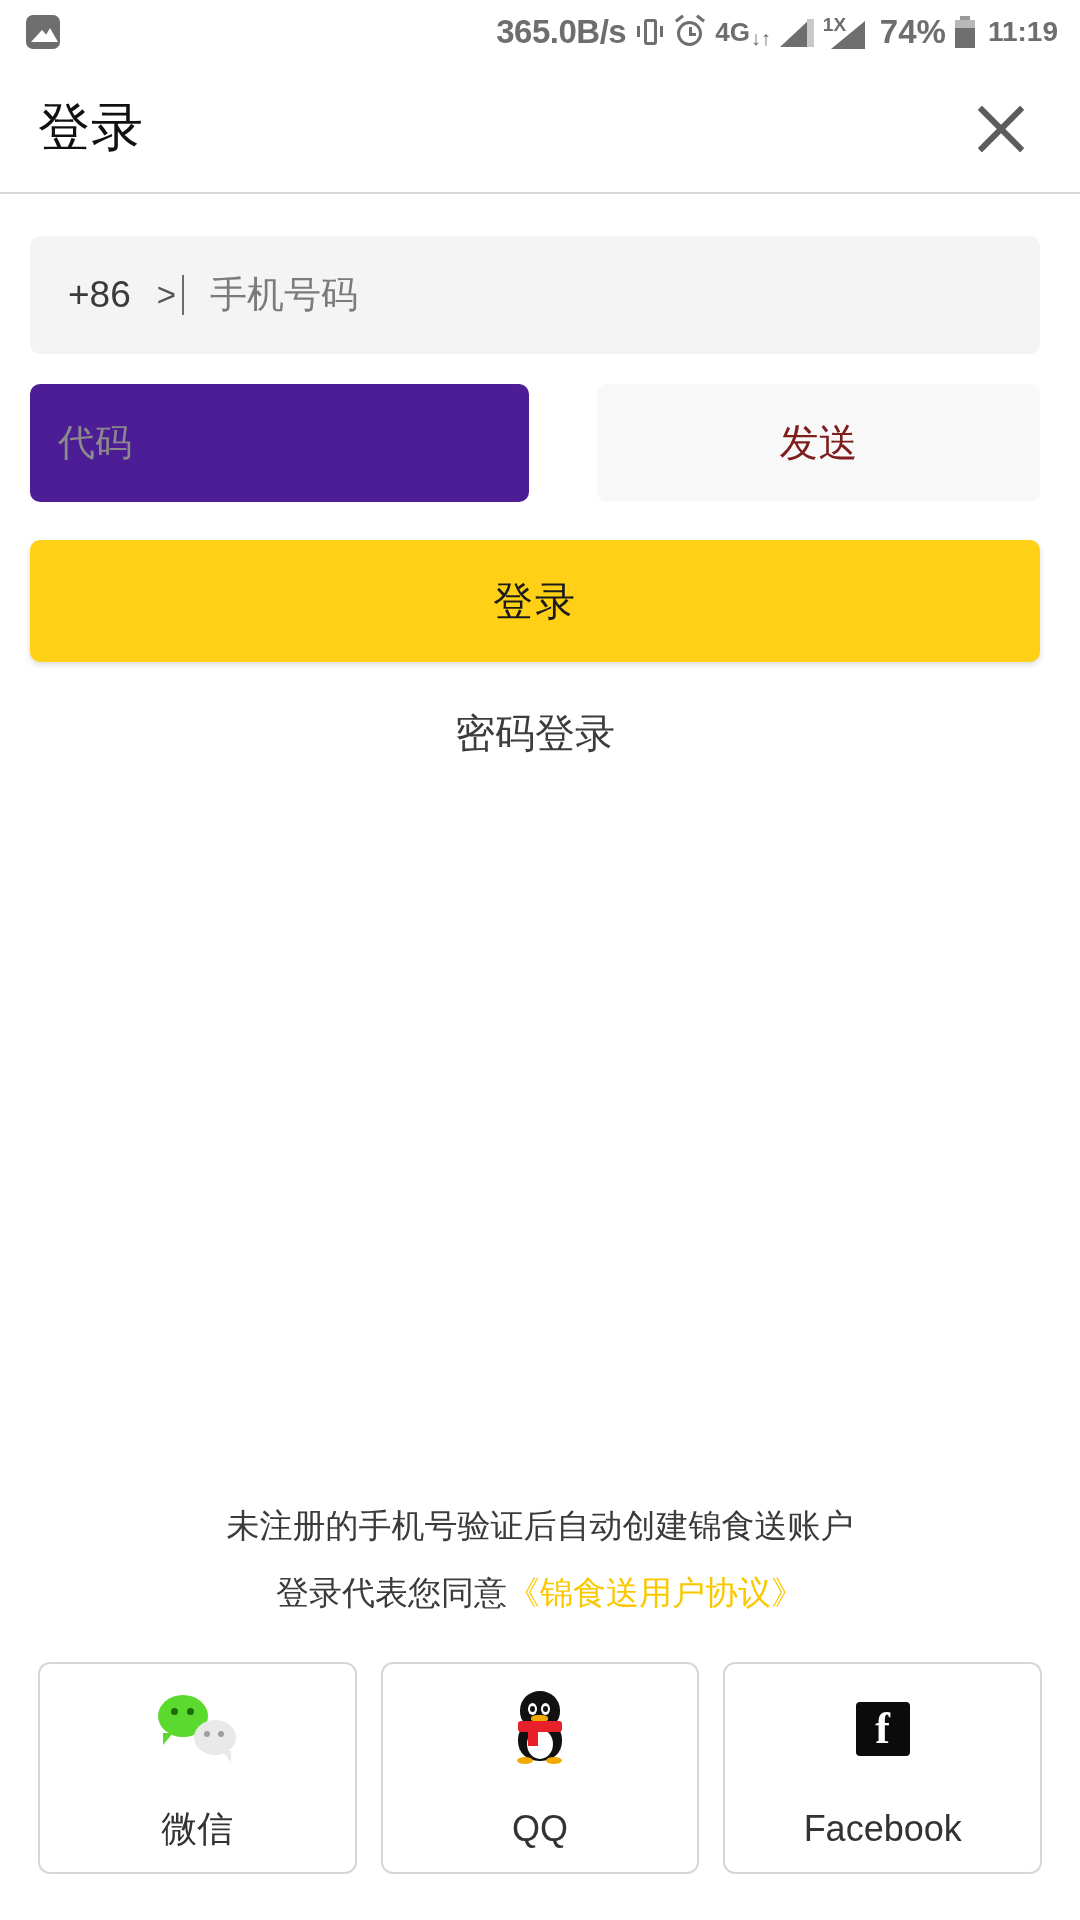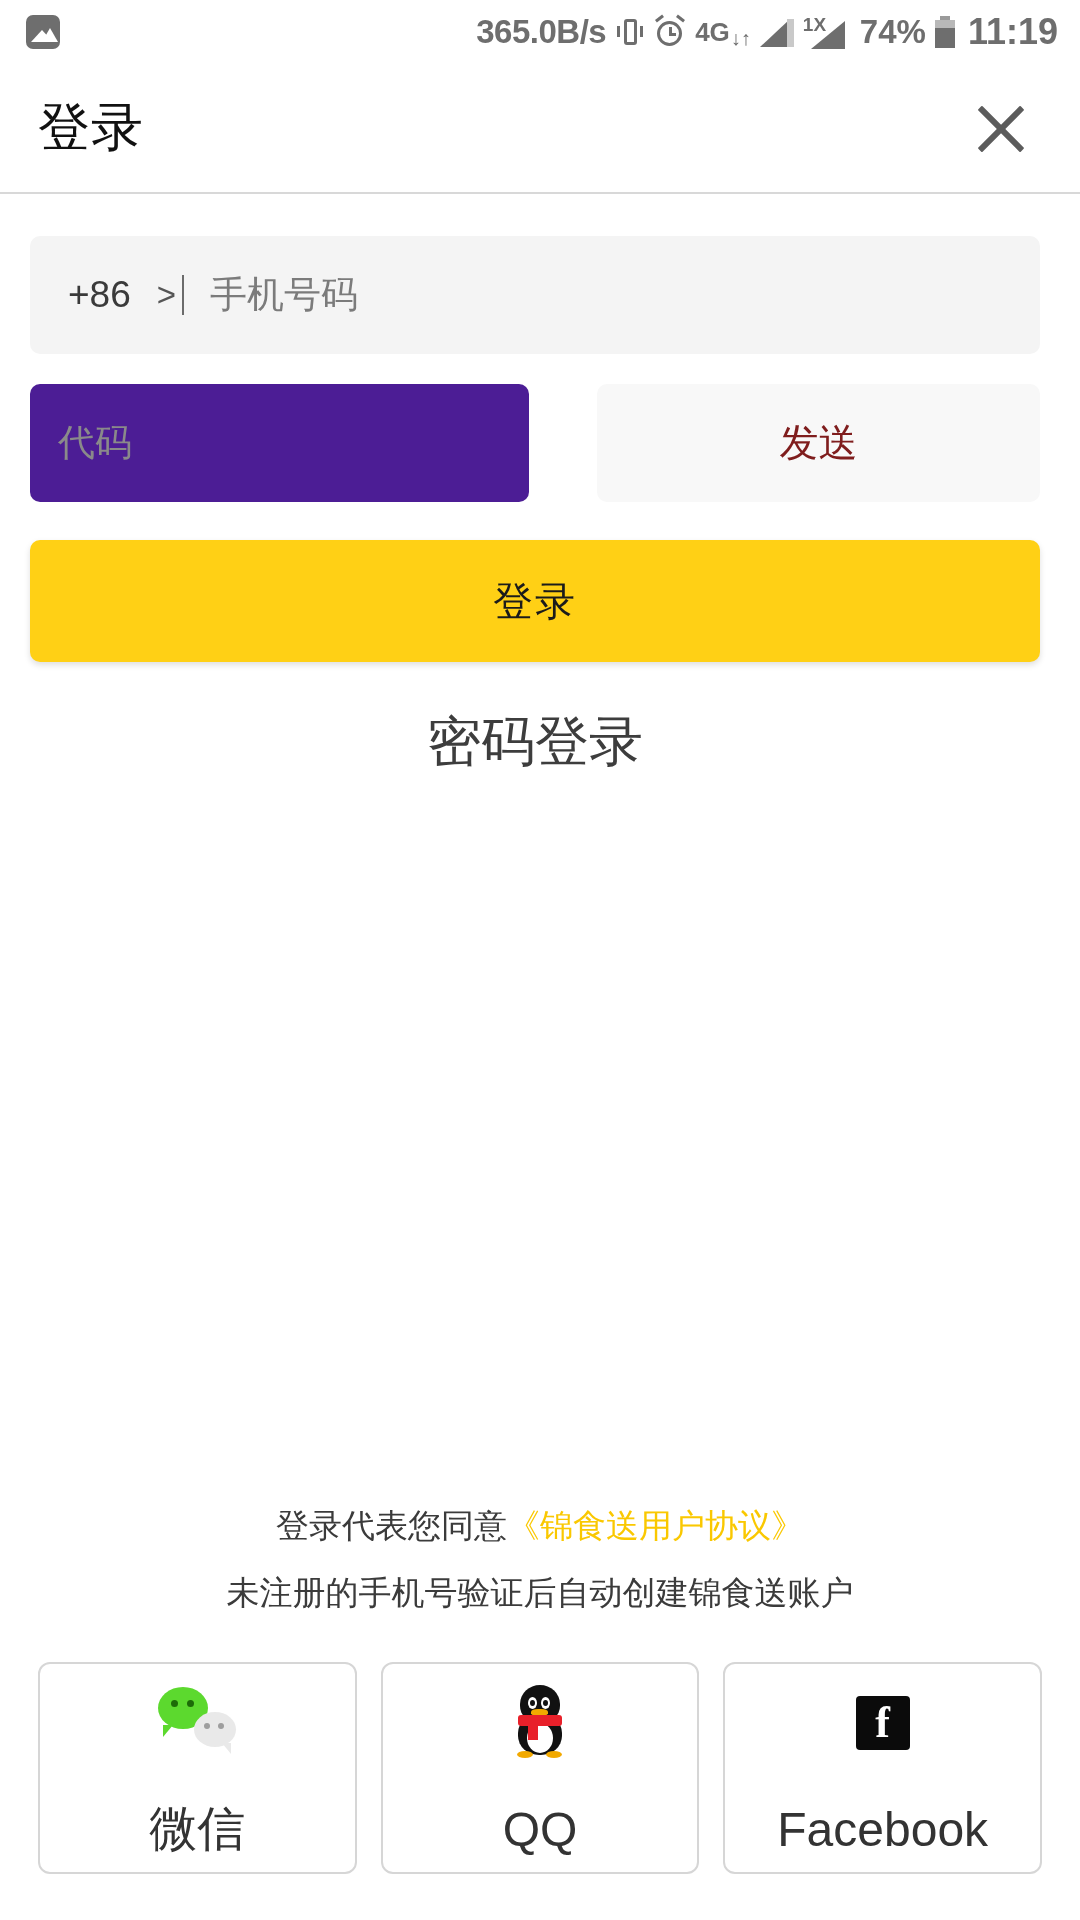--- a/index.html
+++ b/index.html
@@ -202,21 +202,21 @@
     width: 20px; height: 8px;
     background: #b8b8b8;
   }
   .battery .body-fill {
     position: absolute;
     left: 0; top: 12px;
     width: 20px; height: 20px;
     background: #6e6e6e;
   }
   .clock {
-    font-size: 36px;
+    font-size: 28px;
     font-weight: bold;
     color: #6e6e6e;
     margin-left: 4px;
   }
 
   
   .app-header {
     flex: 0 0 130px;
     height: 130px;
     display: flex;
@@ -328,21 +328,21 @@
   }
   .login-btn span {
     font-size: 40px;
     color: #1b1b1b;
     letter-spacing: 2px;
   }
 
   .pwd-login {
     margin-top: 44px;
     text-align: center;
-    font-size: 54px;
+    font-size: 40px;
     color: #3d3d3d;
     cursor: pointer;
   }
 
   .spacer { flex: 1 1 auto; }
 
   
   .agreement {
     text-align: center;
     line-height: 1.55;
@@ -376,21 +376,21 @@
     justify-content: center;
     cursor: pointer;
   }
   .social-icon-wrap {
     height: 86px;
     display: flex;
     align-items: center;
     justify-content: center;
   }
   .social-label {
-    font-size: 48px;
+    font-size: 36px;
     color: #333333;
     margin-top: 36px;
   }
 
   
   .wechat-icon { position: relative; width: 78px; height: 62px; }
   .wechat-icon .bub-a {
     position: absolute;
     left: 0; top: 0;
     width: 50px; height: 42px;
@@ -610,22 +610,22 @@
     </div>
 
     <div class="pwd-login">
       <span>密码登录</span>
     </div>
   </div>
 
   <div class="spacer"></div>
 
   <div class="agreement">
+    <span class="line">未注册的手机号验证后自动创建锦食送账户</span>
     <span class="line"><span>登录代表您同意</span><span class="agreement-link">《锦食送用户协议》</span></span>
-    <span class="line">未注册的手机号验证后自动创建锦食送账户</span>
   </div>
 
   <div class="social-row">
 
     <div class="social-card">
       <div class="social-icon-wrap">
         <div class="wechat-icon">
           <div class="bub-a">
               <span class="e1"></span>
               <span class="e2"></span>

